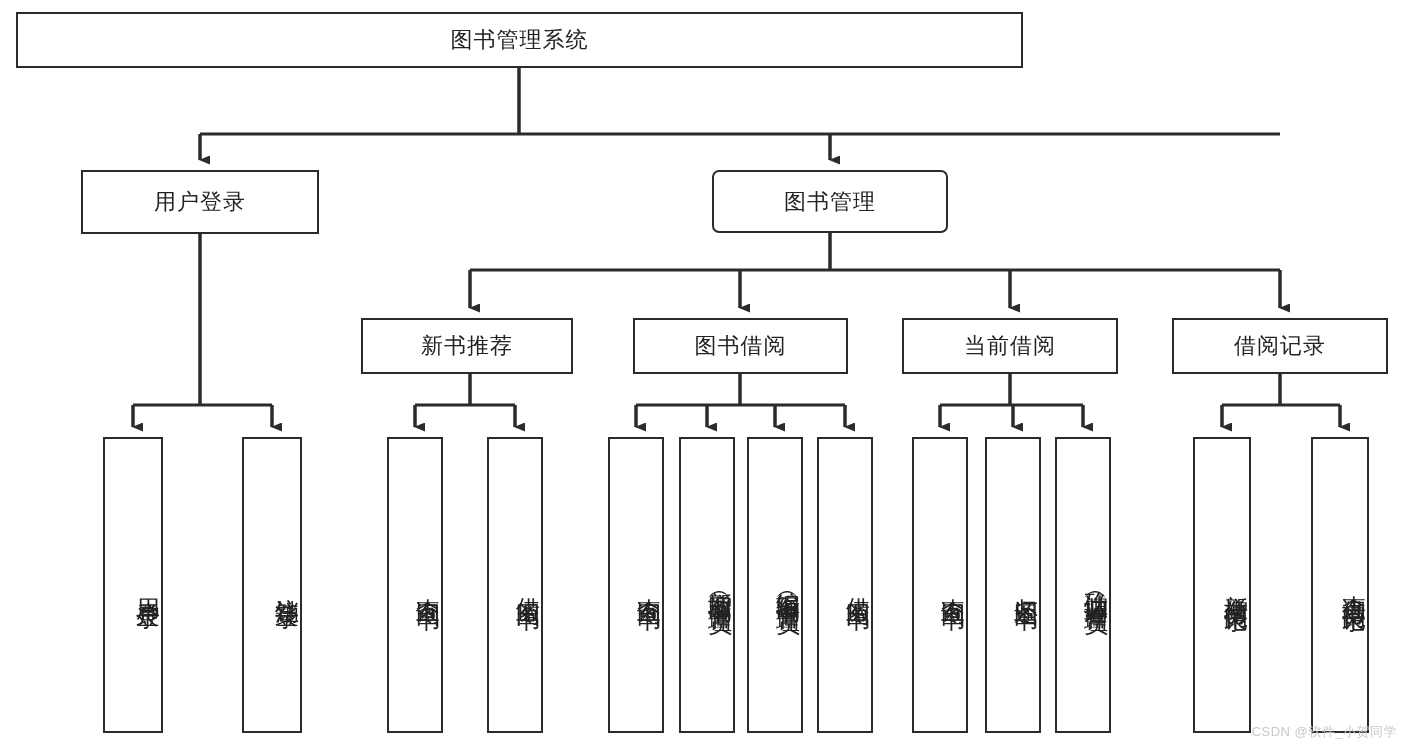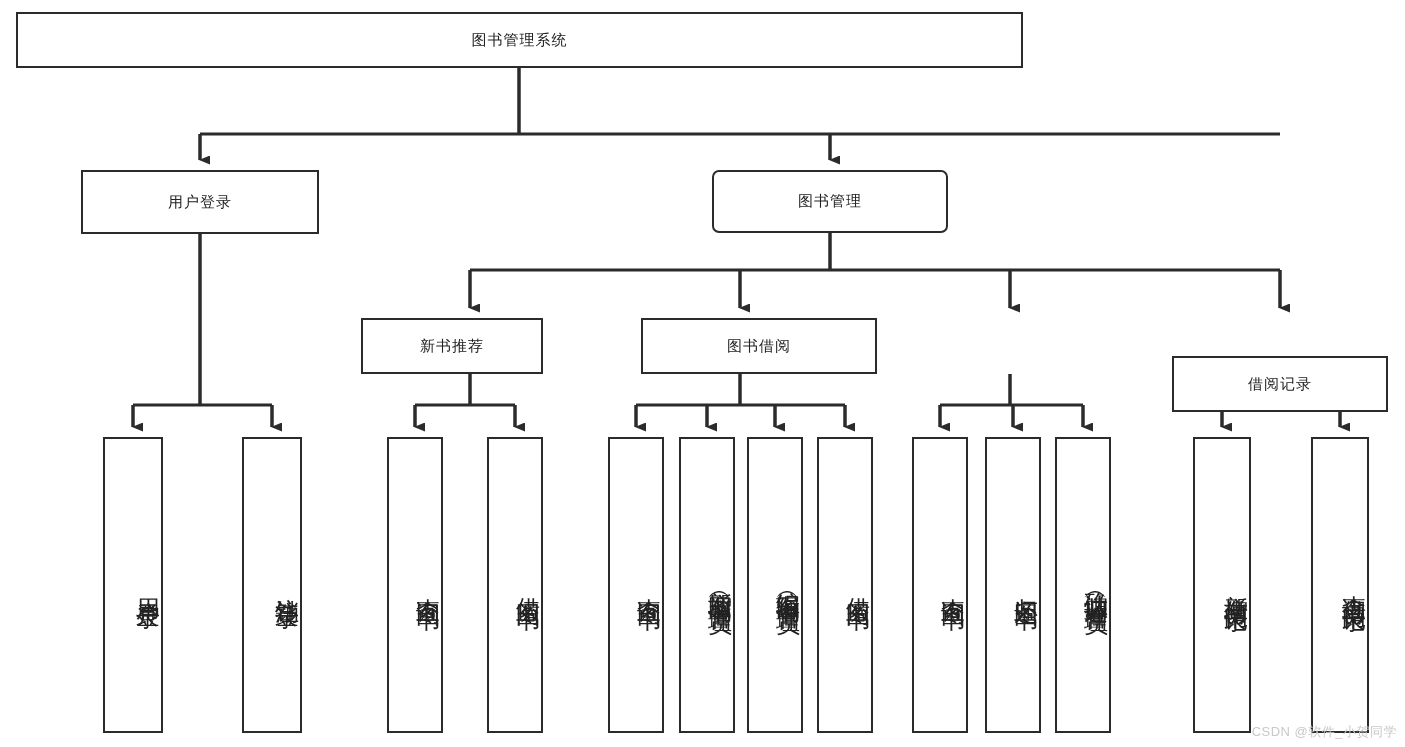--- a/index.html
+++ b/index.html
@@ -29,21 +29,21 @@
     position: absolute;
     box-sizing: border-box;
     background: #ffffff;
     border: 2.5px solid #2b2b2b;
     display: flex;
     align-items: center;
     justify-content: center;
     color: #222222;
   }
   .node.horiz {
-    font-size: 15px;
+    font-size: 22px;
     letter-spacing: 1px;
   }
   .node.vert {
     writing-mode: vertical-rl;
     text-orientation: upright;
     font-size: 24px;
     letter-spacing: 3px;
     line-height: 1.05;
     padding-top: 4px;
     padding-bottom: 4px;
@@ -123,23 +123,24 @@
       <path d="M1222,405 L1222,427" marker-end="url(#arrowhead)"></path>
       <path d="M1340,405 L1340,427" marker-end="url(#arrowhead)"></path>
     </g>
   </svg>
 
   <div class="node horiz node-root" style="left: 16px; top: 12px; width: 1007px; height: 56px; border-color: rgb(43, 43, 43); color: rgb(34, 34, 34);">图书管理系统</div>
 
   <div class="node horiz" style="left: 81px; top: 170px; width: 238px; height: 64px; border-color: rgb(43, 43, 43); color: rgb(34, 34, 34);">用户登录</div>
   <div class="node horiz" style="left: 712px; top: 170px; width: 236px; height: 63px; border-color: rgb(43, 43, 43); color: rgb(34, 34, 34); border-radius: 7px;">图书管理</div>
 
-  <div class="node horiz" style="left: 361px; top: 318px; width: 182px; height: 56px; border-color: rgb(43, 43, 43); color: rgb(34, 34, 34);">新书推荐</div>
-  <div class="node horiz" style="left: 633px; top: 318px; width: 236px; height: 56px; border-color: rgb(43, 43, 43); color: rgb(34, 34, 34); margin-left: 8px;">图书借阅</div>
-  <div class="node horiz" style="left: 1172px; top: 318px; width: 216px; height: 56px; border-color: rgb(43, 43, 43); color: rgb(34, 34, 34); margin-top: 38px;">借阅记录</div>
+  <div class="node horiz" style="left: 361px; top: 318px; width: 212px; height: 56px; border-color: rgb(43, 43, 43); color: rgb(34, 34, 34);">新书推荐</div>
+  <div class="node horiz" style="left: 633px; top: 318px; width: 215px; height: 56px; border-color: rgb(43, 43, 43); color: rgb(34, 34, 34);">图书借阅</div>
+  <div class="node horiz" style="left: 902px; top: 318px; width: 216px; height: 56px; border-color: rgb(43, 43, 43); color: rgb(34, 34, 34);">当前借阅</div>
+  <div class="node horiz" style="left: 1172px; top: 318px; width: 216px; height: 56px; border-color: rgb(43, 43, 43); color: rgb(34, 34, 34);">借阅记录</div>
 
   <div class="node vert" style="left: 103px; top: 437px; width: 60px; height: 296px; border-color: rgb(43, 43, 43); color: rgb(34, 34, 34);">
       <span>用户登录</span>
     </div>
   <div class="node vert" style="left: 242px; top: 437px; width: 60px; height: 296px; border-color: rgb(43, 43, 43); color: rgb(34, 34, 34);">
       <span>注销登录</span>
     </div>
   <div class="node vert" style="left: 387px; top: 437px; width: 56px; height: 296px; border-color: rgb(43, 43, 43); color: rgb(34, 34, 34);">
       <span>查询图书</span>
     </div>

